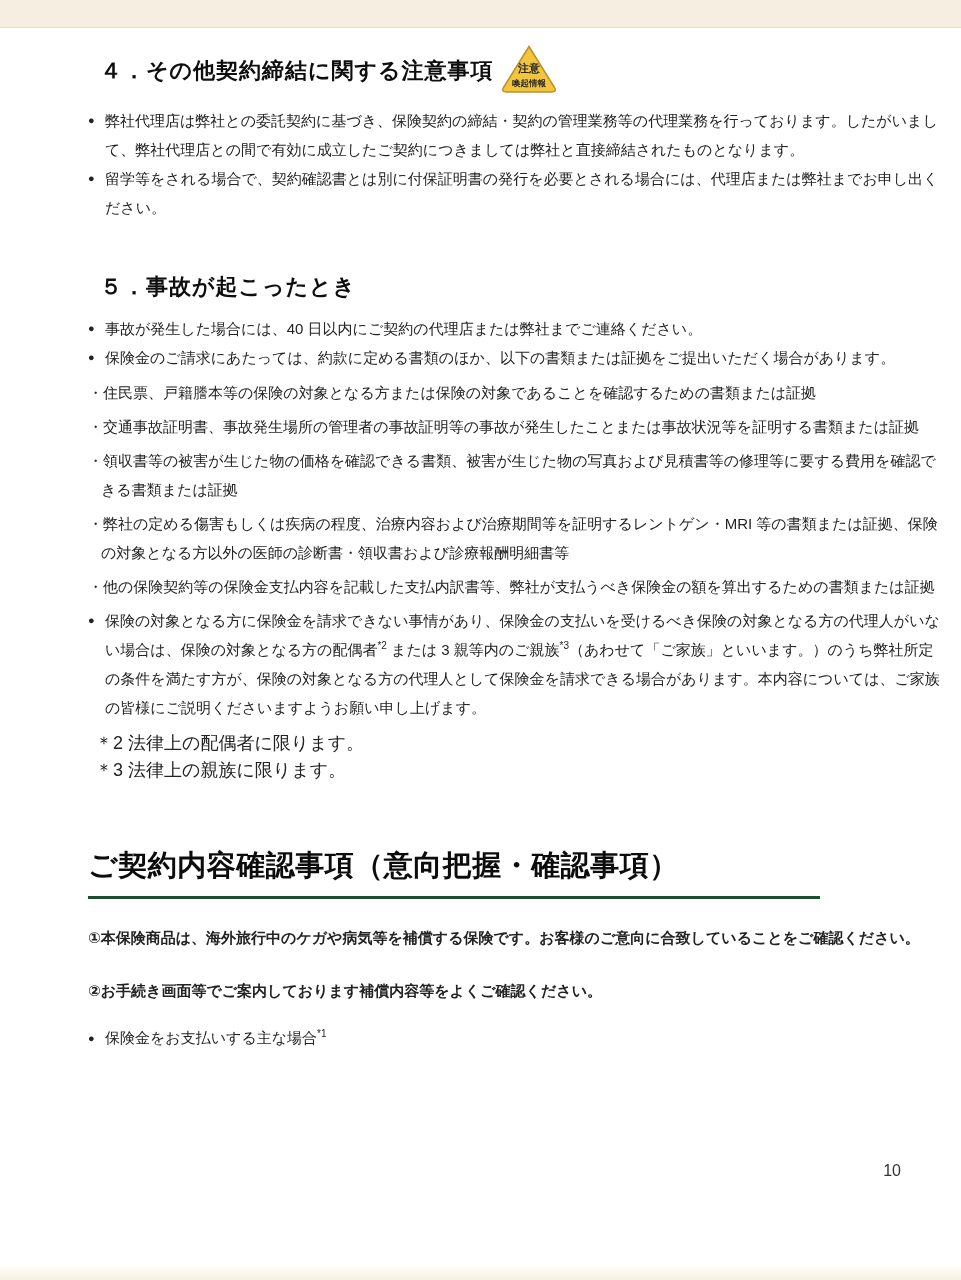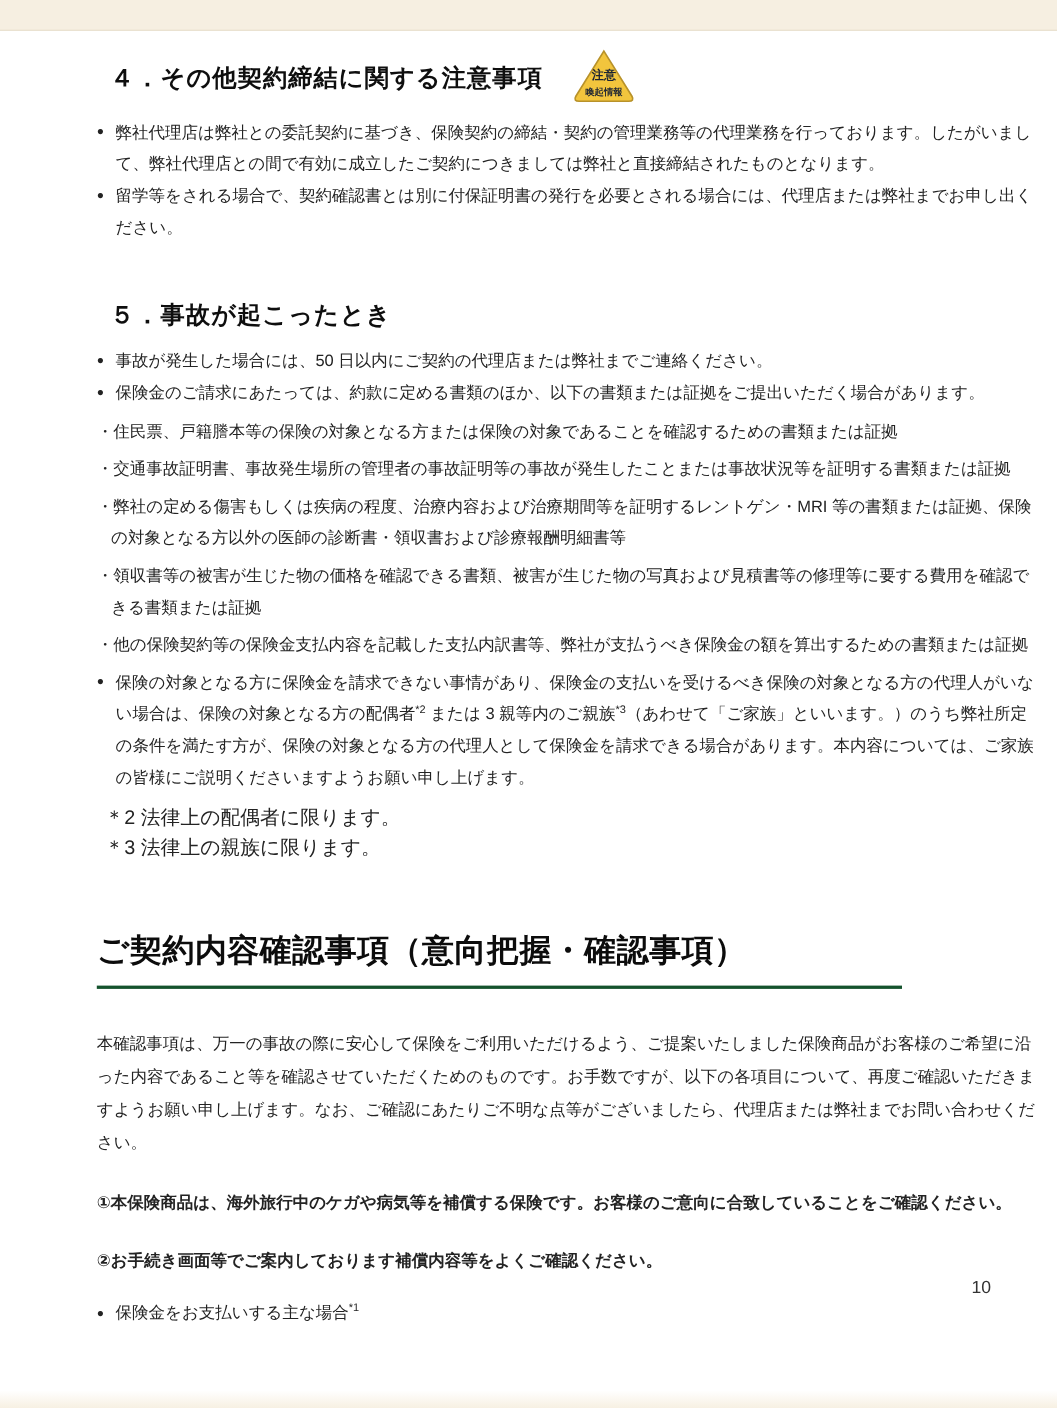--- a/index.html
+++ b/index.html
@@ -10,21 +10,21 @@
   }
   .top-band{height:27px;background:#f6efe1;border-bottom:1px solid #e7decb;}
   .bottom-band{position:absolute;bottom:0;left:0;right:0;height:16px;
     background:linear-gradient(to bottom, rgba(246,239,225,0), #f7f0e2);}
   .content{padding:20px 20px 0 88px;}
 
   h1,h2,p{margin:0;}
   p{font-size:15px;line-height:29px;}
 
   
-  .h-row{display:flex;align-items:center;gap:26px;margin:0 0 12px 12px;}
+  .h-row{display:flex;align-items:center;gap:6px;margin:0 0 12px 12px;}
   h2{font-size:22px;font-weight:700;color:#0e0e0e;letter-spacing:1px;line-height:30px;}
 
   
   .bullet{position:relative;padding-left:17px;}
   .mk{position:absolute;left:0;top:0;font-size:11px;line-height:29px;}
 
   
   .dot-item{padding-left:13px;text-indent:-13px;margin-bottom:5px;}
 
   
@@ -73,43 +73,42 @@
       </svg>
     </div>
     <p class="bullet"><span class="mk">●</span><span>弊社代理店は弊社との委託契約に基づき、保険契約の締結・契約の管理業務等の代理業務を行っております。したがいまして、弊社代理店との間で有効に成立したご契約につきましては弊社と直接締結されたものとなります。</span></p>
     <p class="bullet"><span class="mk">●</span><span>留学等をされる場合で、契約確認書とは別に付保証明書の発行を必要とされる場合には、代理店または弊社までお申し出ください。</span></p>
   </section>
 
   <section class="sec5">
     <div class="h-row">
       <h2>５．事故が起こったとき</h2>
     </div>
-    <p class="bullet"><span class="mk">●</span><span>事故が発生した場合には、50 日以内にご契約の代理店または弊社までご連絡ください。</span></p>
+    <p class="bullet"><span class="mk">●</span><span>事故が発生した場合には、40 日以内にご契約の代理店または弊社までご連絡ください。</span></p>
     <p class="bullet"><span class="mk">●</span><span>保険金のご請求にあたっては、約款に定める書類のほか、以下の書類または証拠をご提出いただく場合があります。</span></p>
 
     <div class="doclist">
       <p class="dot-item"><span>・</span><span>住民票、戸籍謄本等の保険の対象となる方または保険の対象であることを確認するための書類または証拠</span></p>
       <p class="dot-item"><span>・</span><span>交通事故証明書、事故発生場所の管理者の事故証明等の事故が発生したことまたは事故状況等を証明する書類または証拠</span></p>
+      <p class="dot-item"><span>・</span><span>領収書等の被害が生じた物の価格を確認できる書類、被害が生じた物の写真および見積書等の修理等に要する費用を確認できる書類または証拠</span></p>
       <p class="dot-item"><span>・</span><span>弊社の定める傷害もしくは疾病の程度、治療内容および治療期間等を証明するレントゲン・MRI 等の書類または証拠、保険の対象となる方以外の医師の診断書・領収書および診療報酬明細書等</span></p>
-      <p class="dot-item"><span>・</span><span>領収書等の被害が生じた物の価格を確認できる書類、被害が生じた物の写真および見積書等の修理等に要する費用を確認できる書類または証拠</span></p>
       <p class="dot-item"><span>・</span><span>他の保険契約等の保険金支払内容を記載した支払内訳書等、弊社が支払うべき保険金の額を算出するための書類または証拠</span></p>
     </div>
 
     <p class="bullet proxy"><span class="mk">●</span><span>保険の対象となる方に保険金を請求できない事情があり、保険金の支払いを受けるべき保険の対象となる方の代理人がいない場合は、保険の対象となる方の配偶者</span><sup>*2</sup><span> または 3 親等内のご親族</span><sup>*3</sup><span>（あわせて「ご家族」といいます。）のうち弊社所定の条件を満たす方が、保険の対象となる方の代理人として保険金を請求できる場合があります。本内容については、ご家族の皆様にご説明くださいますようお願い申し上げます。</span></p>
 
     <div class="fns">
       <p class="fn">＊2 法律上の配偶者に限ります。</p>
       <p class="fn">＊3 法律上の親族に限ります。</p>
     </div>
   </section>
 
   <section>
     <h1 class="big-head">ご契約内容確認事項（意向把握・確認事項）</h1>
 
-    <p class="intro">本確認事項は、万一の事故の際に安心して保険をご利用いただけるよう、ご提案いたしました保険商品がお客様のご希望に沿った内容であること等を確認させていただくためのものです。お手数ですが、以下の各項目について、再度ご確認いただきますようお願い申し上げます。なお、ご確認にあたりご不明な点等がございましたら、代理店または弊社までお問い合わせください。</p>
 
     <p class="num-item">①本保険商品は、海外旅行中のケガや病気等を補償する保険です。お客様のご意向に合致していることをご確認ください。</p>
     <p class="num-item">②お手続き画面等でご案内しております補償内容等をよくご確認ください。</p>
 
     <div class="check-group">
       <p class="bullet"><span class="mk">●</span><span>保険金をお支払いする主な場合</span><sup>*1</sup></p>
 
     </div>
 
   </section>

